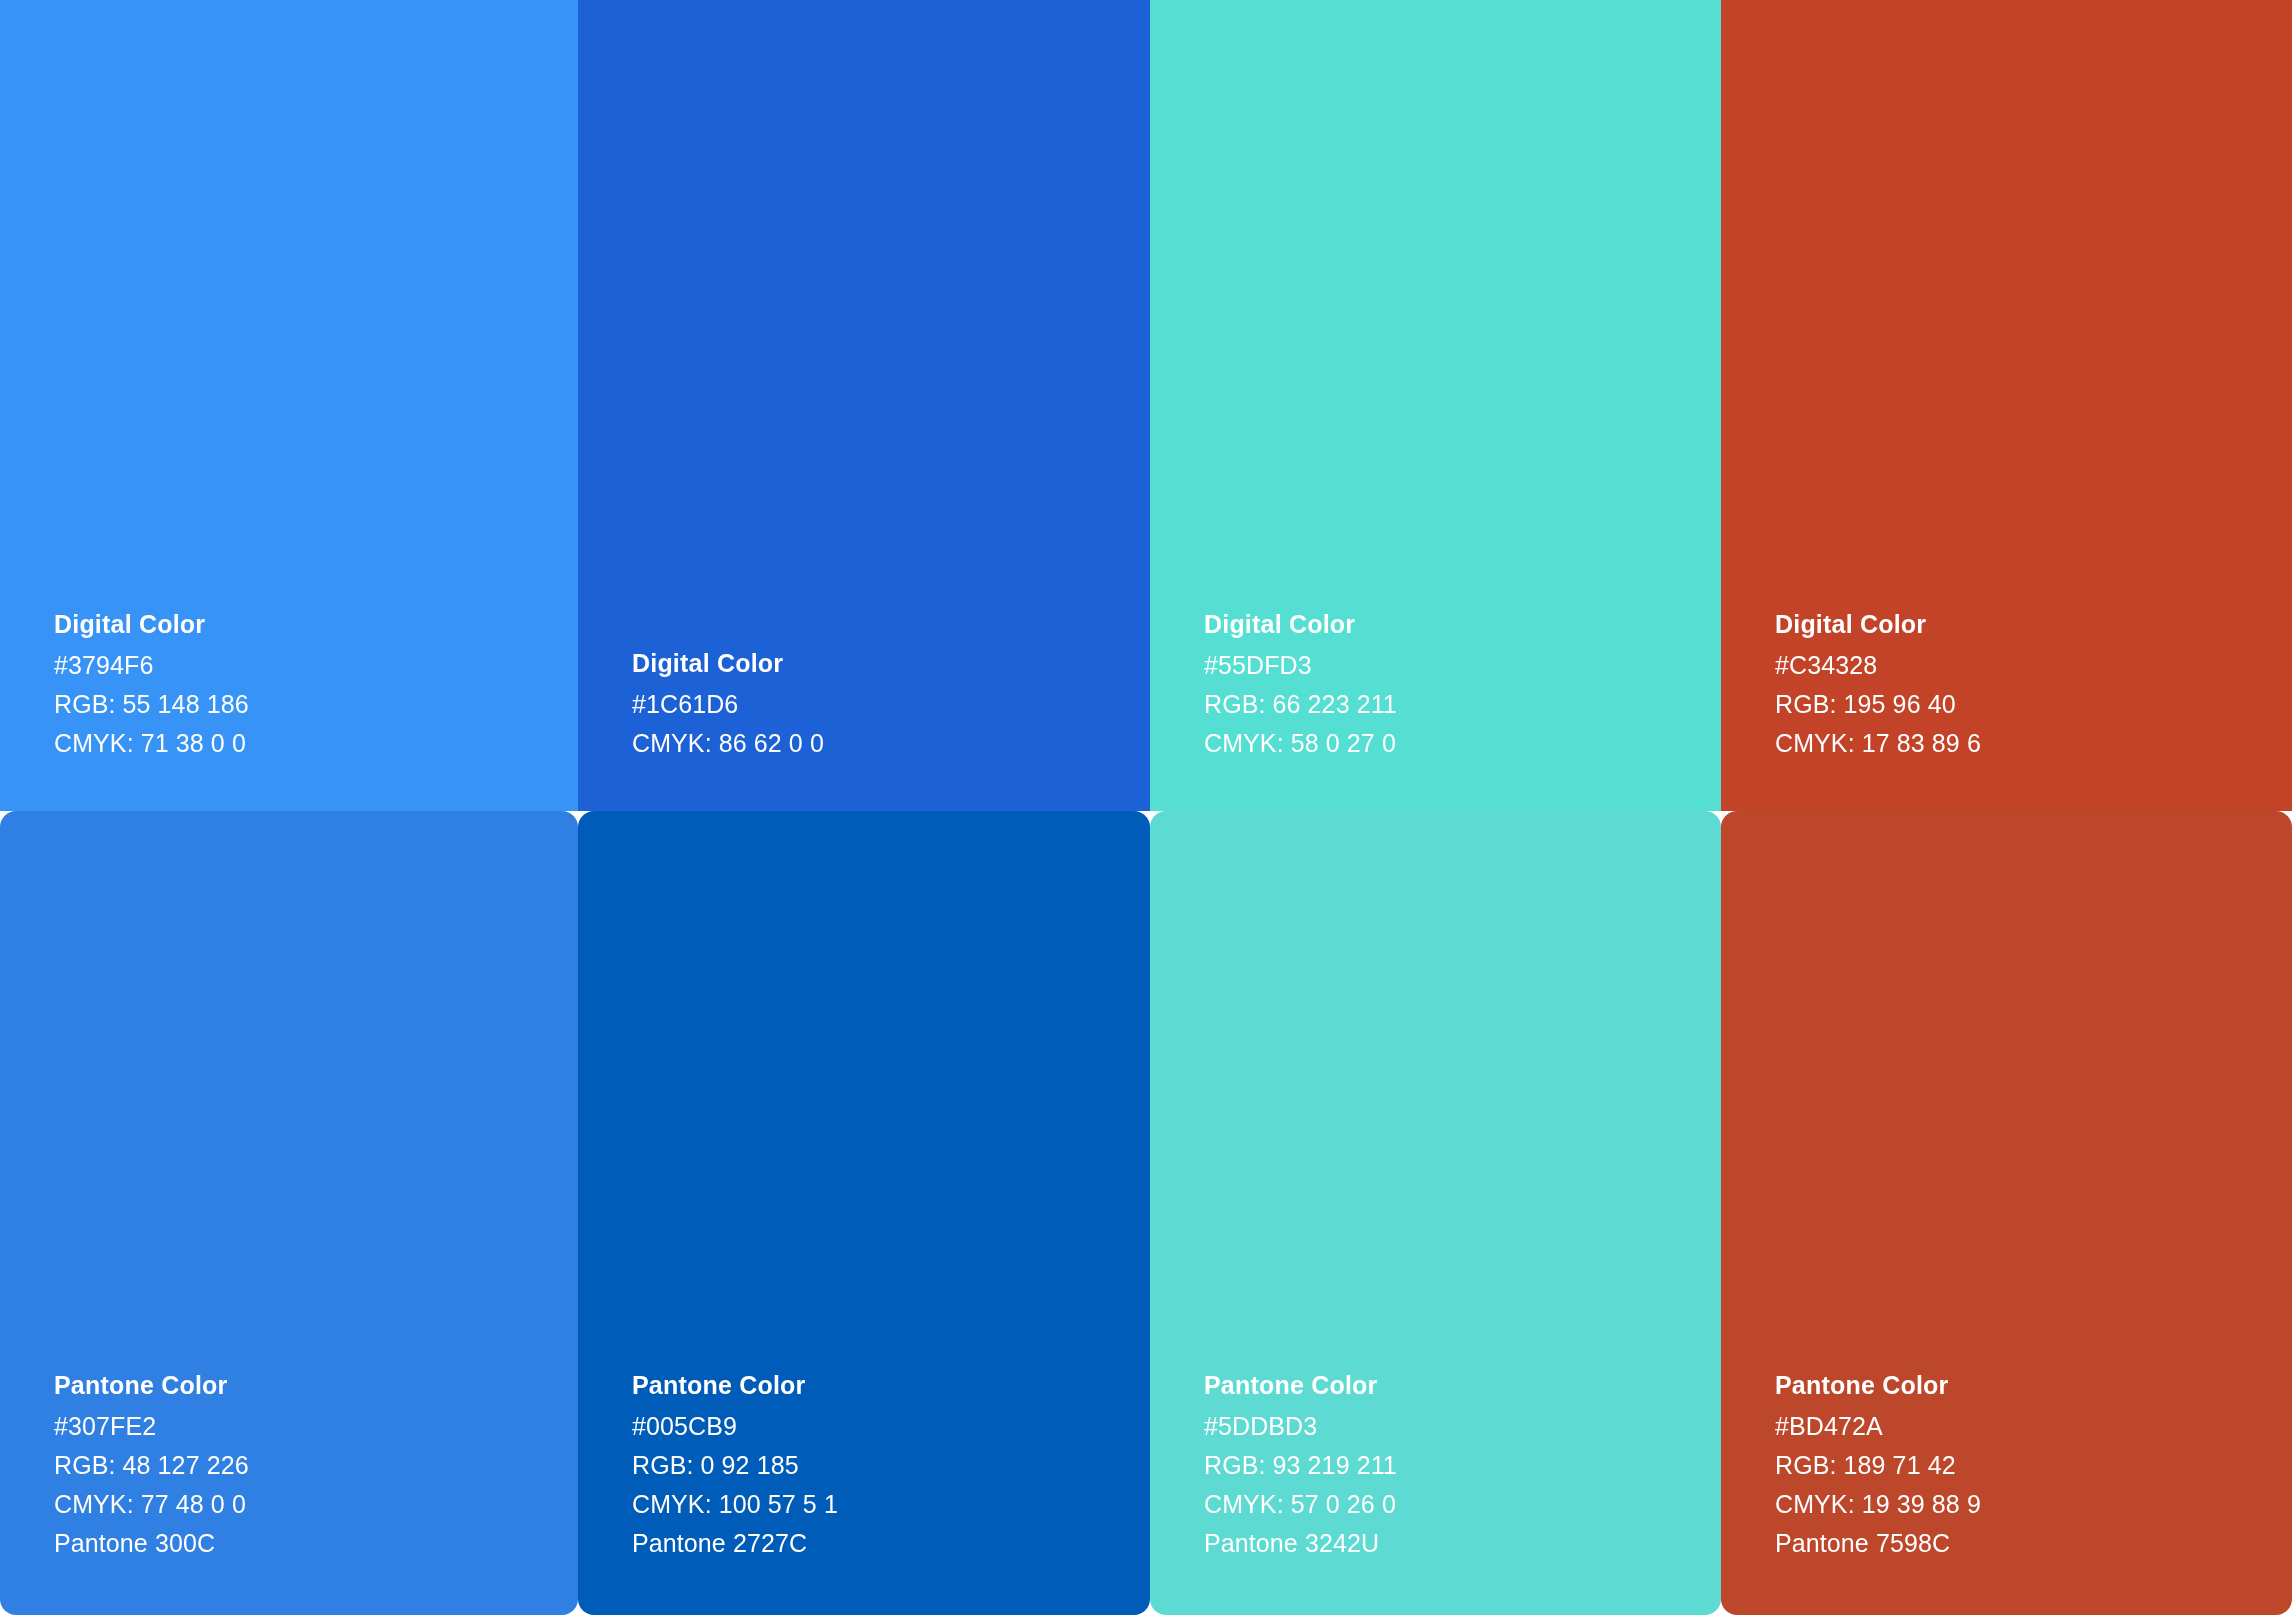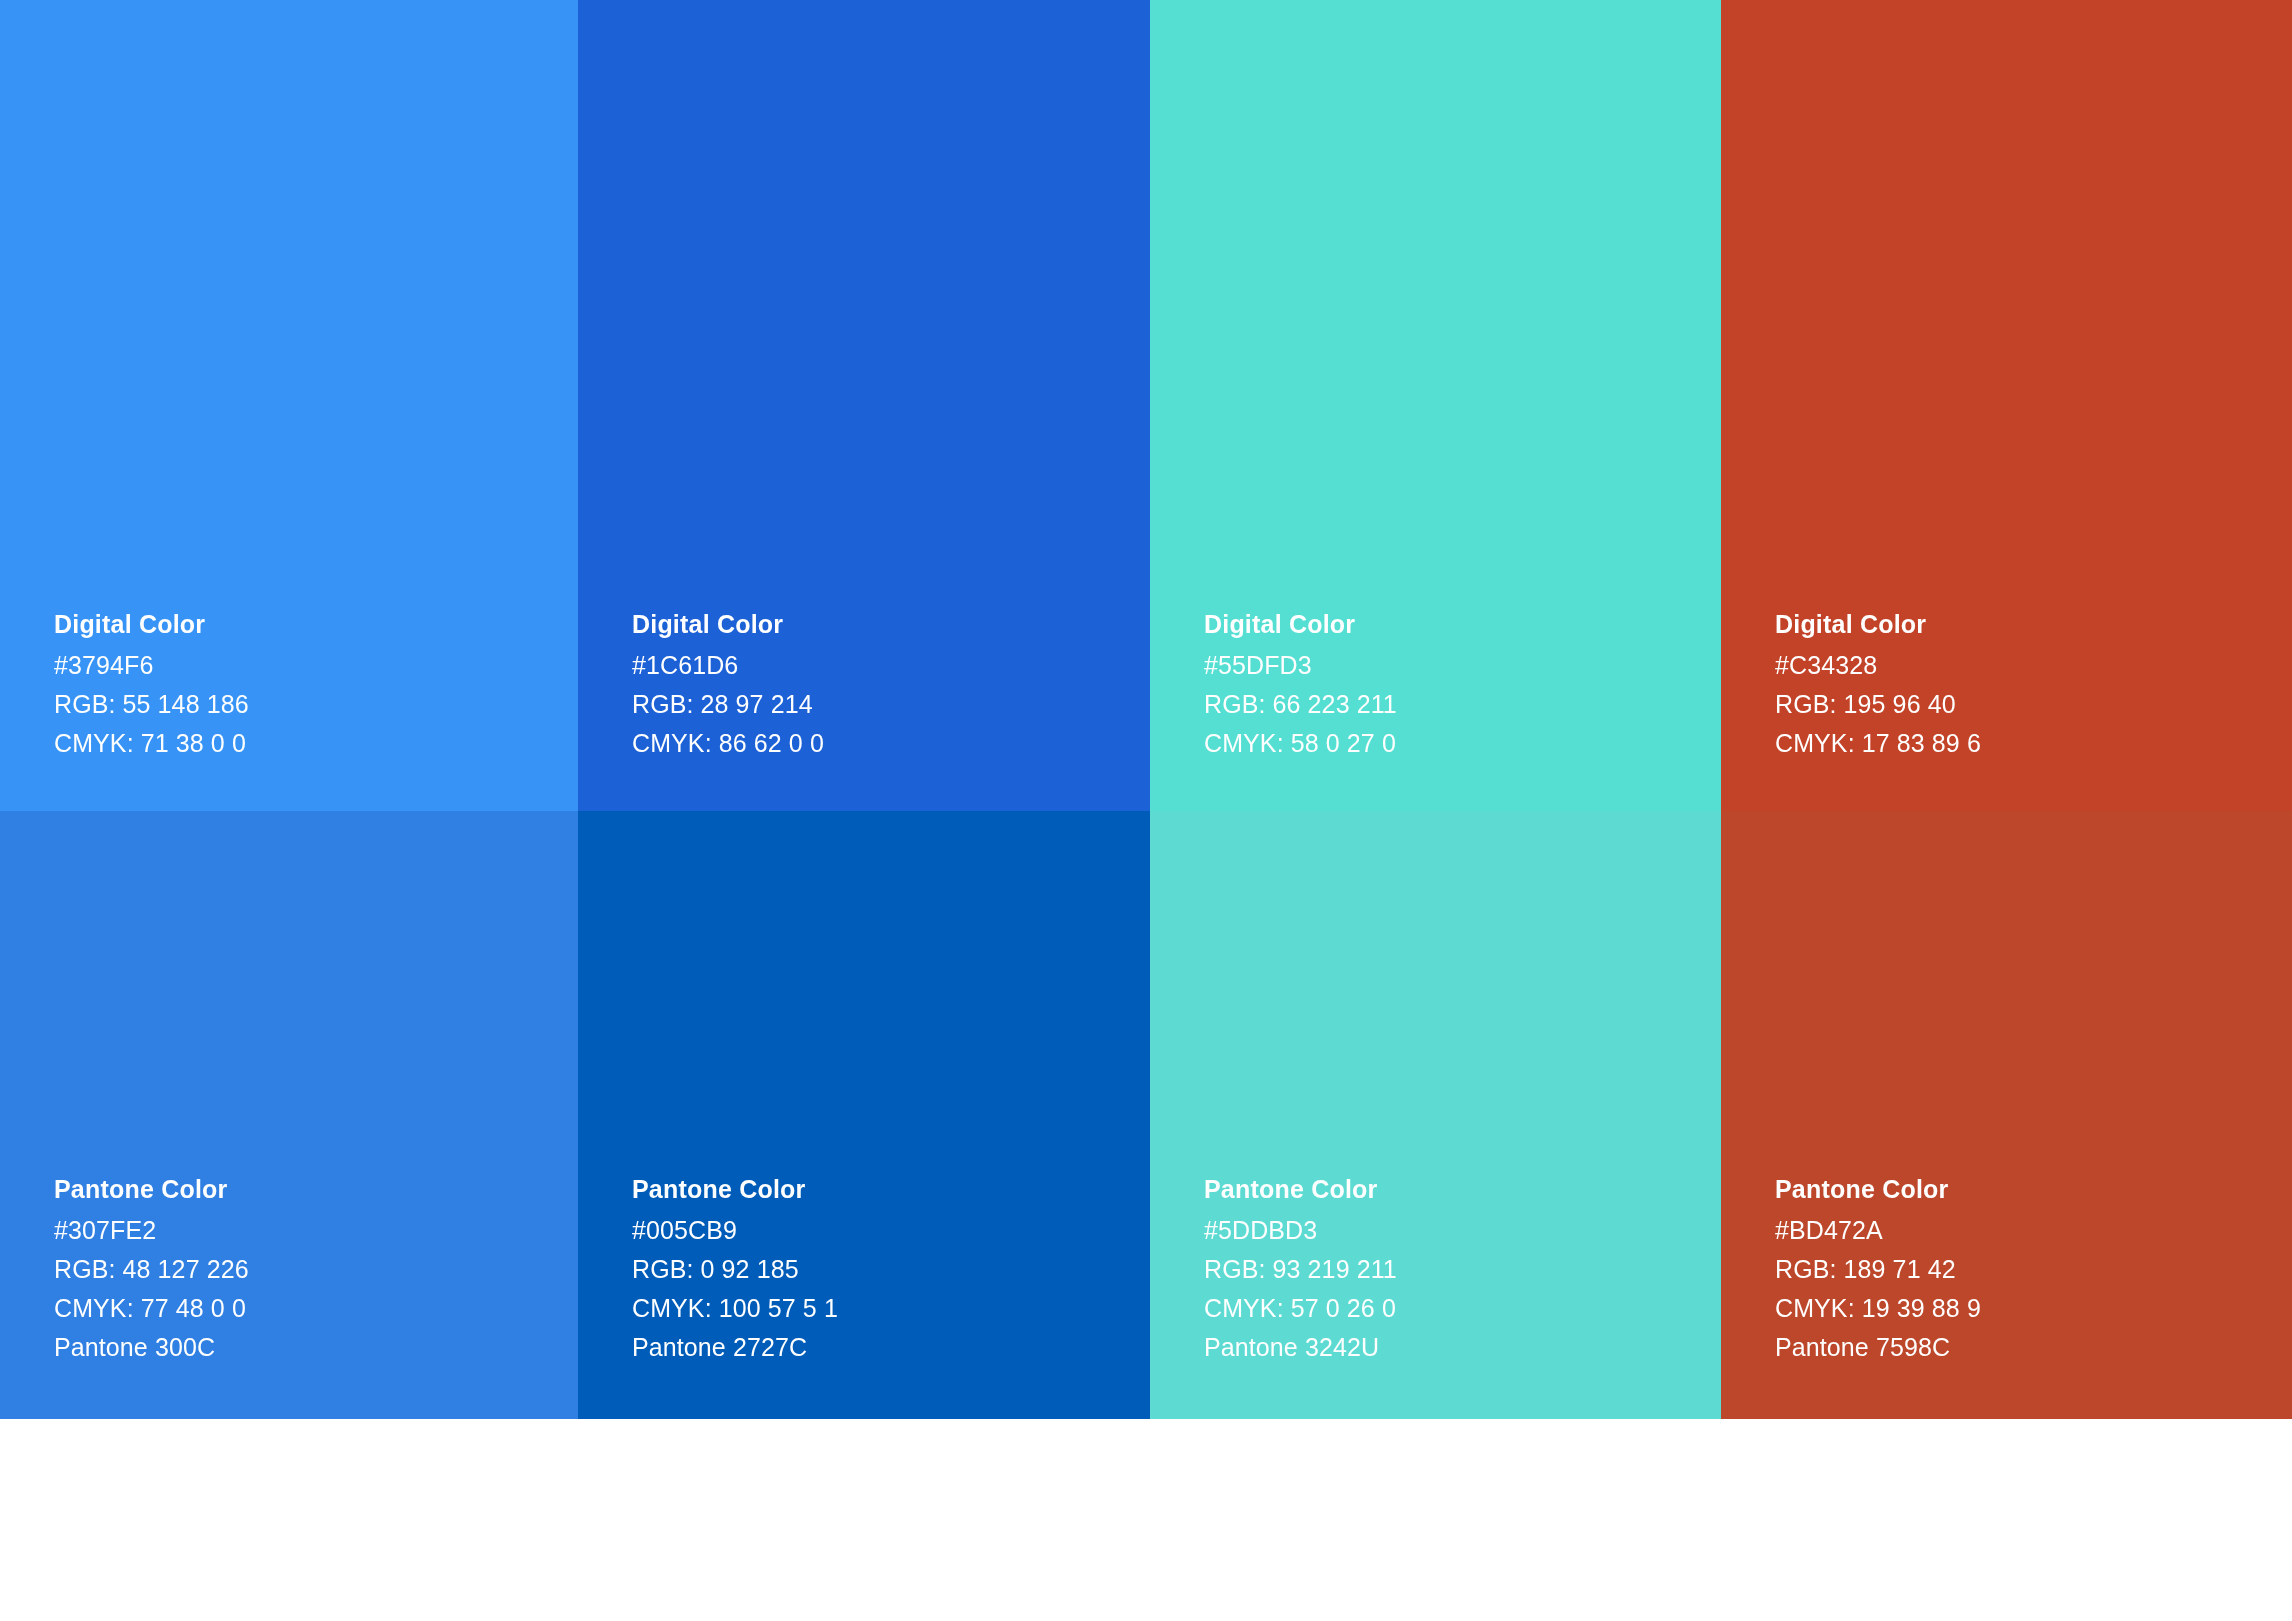--- a/index.html
+++ b/index.html
@@ -32,21 +32,21 @@
   }
 
   .swatch {
     position: relative;
     width: 100%;
     box-sizing: border-box;
     overflow: hidden;
   }
 
   .swatch.top    { height: 811px; }
-  .swatch.bottom { height: 608px; }
+  .swatch.bottom { height: 804px; border-radius: 16px; }
 
   
   .swatch-info {
     position: absolute;
     left: 54px;
     bottom: 48px;
     right: 14.3px;
   }
 
   .swatch.bottom .swatch-info {
@@ -108,21 +108,20 @@
         <span class="info-line">Pantone 300C</span>
       </div>
     </div>
   </div>
 
   <div class="swatch-column" id="col-1">
     <div class="swatch top" style="background-color: rgb(28, 97, 214);">
       <div class="swatch-info">
         <span class="info-line label">Digital Color</span>
         <span class="info-line">#1C61D6</span>
-        <span class="info-line">RGB: 28 97 214</span>
         <span class="info-line">CMYK: 86 62 0 0</span>
       </div>
     </div>
     <div class="swatch bottom" style="background-color: rgb(0, 92, 185);">
       <div class="swatch-info">
         <span class="info-line label">Pantone Color</span>
         <span class="info-line">#005CB9</span>
         <span class="info-line">RGB: 0 92 185</span>
         <span class="info-line">CMYK: 100 57 5 1</span>
         <span class="info-line">Pantone 2727C</span>

